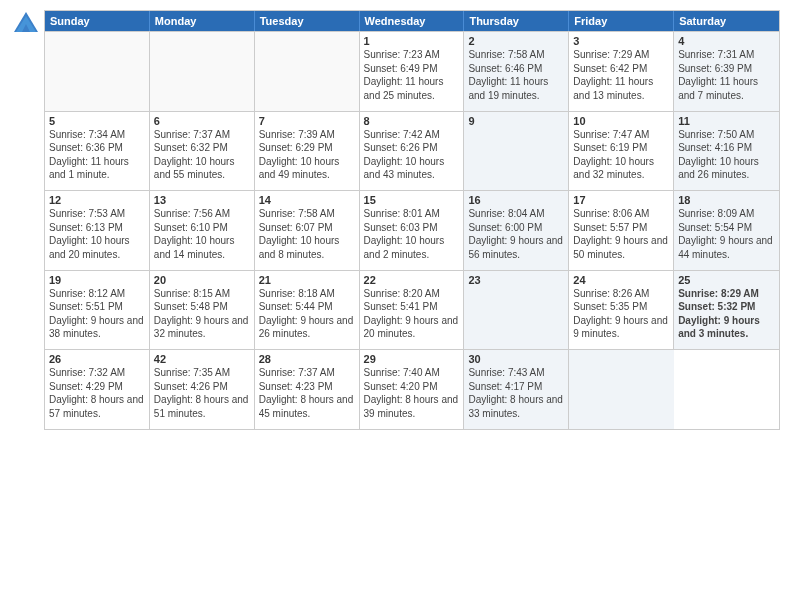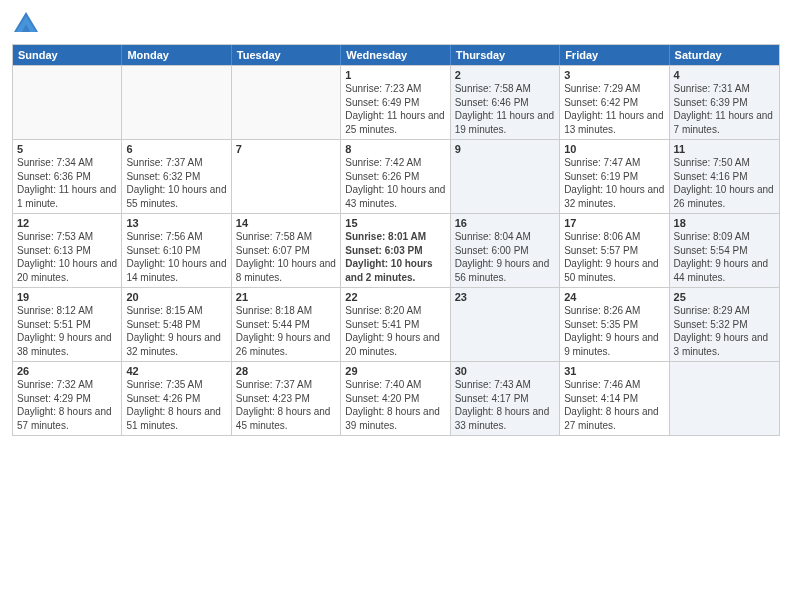--- a/index.html
+++ b/index.html
@@ -8,21 +8,21 @@
       background: #fff;
       width: 792px;
       height: 612px;
       overflow: hidden;
     }
     .page {
       width: 792px;
       height: 440px;
       padding: 10px 12px;
       display: flex;
-      flex-direction: column;
+      flex-direction: row;
     }
     .header {
       display: flex;
       justify-content: space-between;
       align-items: flex-start;
       margin-bottom: 6px;
     }
     .logo {
       display: flex;
       align-items: center;
@@ -183,20 +183,23 @@
 Daylight: 11 hours and 1 minute.</div>
           </div>
           <div class="cal-cell">
             <div class="day-number">6</div>
             <div class="cell-text" style="white-space: pre-line;">Sunrise: 7:37 AM
 Sunset: 6:32 PM
 Daylight: 10 hours and 55 minutes.</div>
           </div>
           <div class="cal-cell">
             <div class="day-number">7</div>
+            <div class="cell-text" style="white-space: pre-line;">Sunrise: 7:39 AM
+Sunset: 6:29 PM
+Daylight: 10 hours and 49 minutes.</div>
           </div>
           <div class="cal-cell">
             <div class="day-number">8</div>
             <div class="cell-text" style="white-space: pre-line;">Sunrise: 7:42 AM
 Sunset: 6:26 PM
 Daylight: 10 hours and 43 minutes.</div>
           </div>
           <div class="cal-cell shaded">
             <div class="day-number">9</div>
           </div>
@@ -227,21 +230,21 @@
 Daylight: 10 hours and 14 minutes.</div>
           </div>
           <div class="cal-cell">
             <div class="day-number">14</div>
             <div class="cell-text" style="white-space: pre-line;">Sunrise: 7:58 AM
 Sunset: 6:07 PM
 Daylight: 10 hours and 8 minutes.</div>
           </div>
           <div class="cal-cell">
             <div class="day-number">15</div>
-            <div class="cell-text" style="white-space: pre-line; font-weight: bold;">Sunrise: 8:01 AM
+            <div class="cell-text" style="white-space: pre-line;">Sunrise: 8:01 AM
 Sunset: 6:03 PM
 Daylight: 10 hours and 2 minutes.</div>
           </div>
           <div class="cal-cell shaded">
             <div class="day-number">16</div>
             <div class="cell-text" style="white-space: pre-line;">Sunrise: 8:04 AM
 Sunset: 6:00 PM
 Daylight: 9 hours and 56 minutes.</div>
           </div>
           <div class="cal-cell">
@@ -286,21 +289,21 @@
             <div class="day-number">23</div>
           </div>
           <div class="cal-cell">
             <div class="day-number">24</div>
             <div class="cell-text" style="white-space: pre-line;">Sunrise: 8:26 AM
 Sunset: 5:35 PM
 Daylight: 9 hours and 9 minutes.</div>
           </div>
           <div class="cal-cell shaded">
             <div class="day-number">25</div>
-            <div class="cell-text" style="white-space: pre-line;">Sunrise: 8:29 AM
+            <div class="cell-text" style="white-space: pre-line; font-weight: bold;">Sunrise: 8:29 AM
 Sunset: 5:32 PM
 Daylight: 9 hours and 3 minutes.</div>
           </div>
         </div>
         <div class="cal-row">
           <div class="cal-cell">
             <div class="day-number">26</div>
             <div class="cell-text" style="white-space: pre-line;">Sunrise: 7:32 AM
 Sunset: 4:29 PM
 Daylight: 8 hours and 57 minutes.</div>
@@ -321,24 +324,18 @@
             <div class="day-number">29</div>
             <div class="cell-text" style="white-space: pre-line;">Sunrise: 7:40 AM
 Sunset: 4:20 PM
 Daylight: 8 hours and 39 minutes.</div>
           </div>
           <div class="cal-cell shaded">
             <div class="day-number">30</div>
             <div class="cell-text" style="white-space: pre-line;">Sunrise: 7:43 AM
 Sunset: 4:17 PM
 Daylight: 8 hours and 33 minutes.</div>
-          </div>
-          <div class="cal-cell">
-            <div class="day-number">31</div>
-            <div class="cell-text" style="white-space: pre-line;">Sunrise: 7:46 AM
-Sunset: 4:14 PM
-Daylight: 8 hours and 27 minutes.</div>
           </div>
           <div class="cal-cell empty" style="background: rgb(240, 244, 248);"></div>
         </div>
       </div>
   </div>
 </div>
 
 </body></html>

